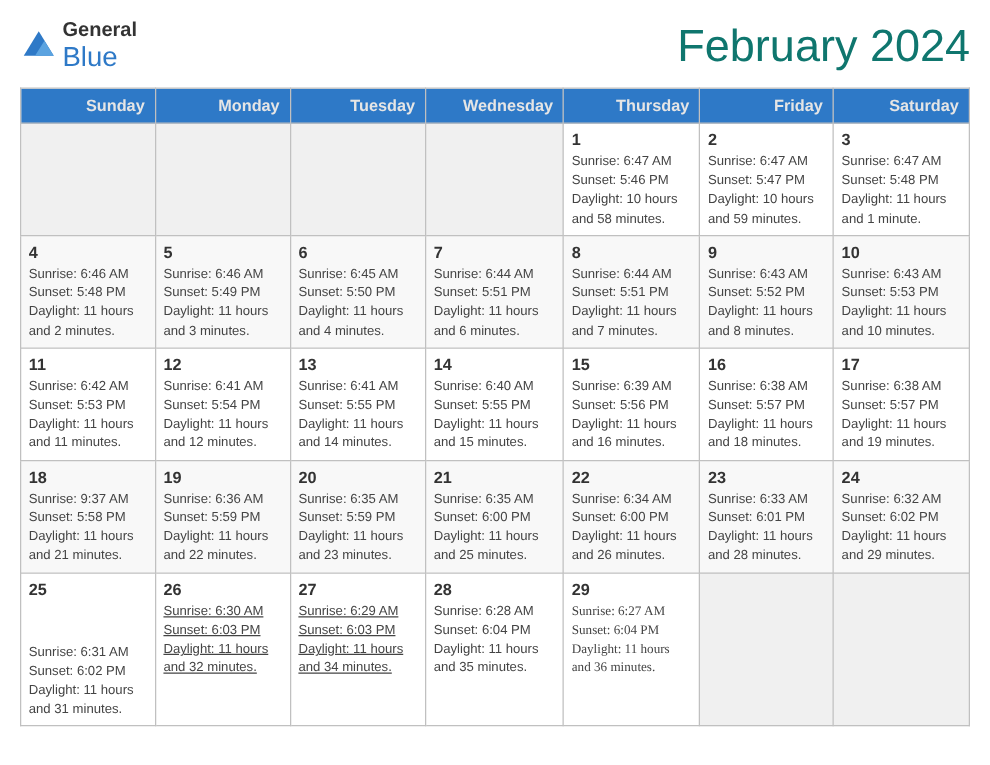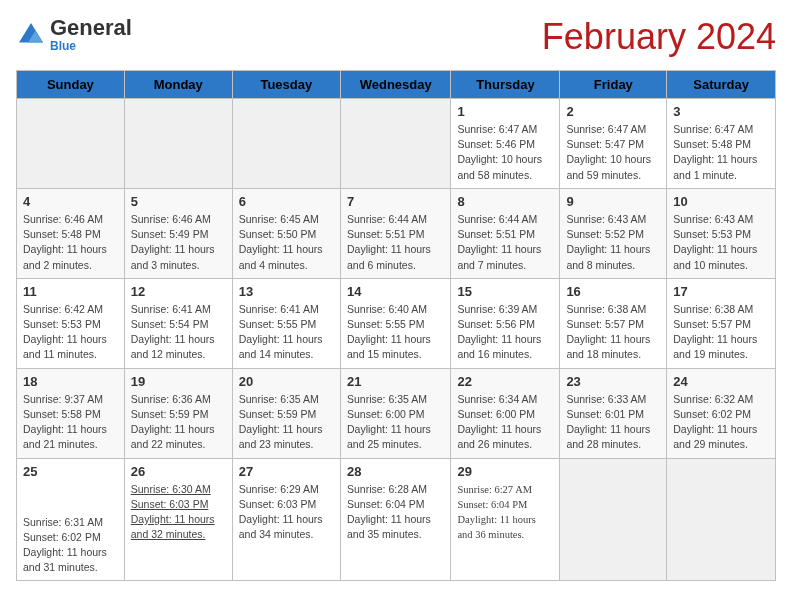--- a/index.html
+++ b/index.html
@@ -20,54 +20,54 @@
       display: flex;
       align-items: center;
       gap: 4px;
     }
     .logo-text {
       display: flex;
       flex-direction: column;
       line-height: 1.1;
     }
     .logo-general {
-      font-size: 22px;
+      font-size: 16px;
       font-weight: bold;
       color: #333;
     }
     .logo-blue {
-      font-size: 12px;
-      font-weight: bold;
+      font-size: 22px;
+      font-weight: normal;
       color: #2e79c7;
     }
     .logo-icon {
       width: 30px;
       height: 30px;
     }
     .title-area {
       text-align: right;
     }
     .month-title {
       font-size: 36px;
       font-weight: normal;
-      color: #b91c1c;
+      color: #0f766e;
     }
     .location-title {
       font-size: 16px;
       color: #555;
     }
     table {
       width: 100%;
       border-collapse: collapse;
       font-size: 11px;
     }
     thead tr th {
       background-color: #2e79c7;
-      color: #000000;
-      text-align: center;
+      color: #e5e5e5;
+      text-align: right;
       padding: 6px 8px;
       font-size: 13px;
       font-weight: bold;
       border: 1px solid #c0c0c0;
     }
     tbody tr td {
       border: 1px solid #c0c0c0;
       vertical-align: top;
       padding: 5px 6px;
       height: 88px;
@@ -289,21 +289,21 @@
 Daylight: 11 hours and 31 minutes.</div>
         </td>
         <td>
           <span class="day-num">26</span>
           <div class="day-info" style="white-space: pre-line; text-decoration: underline;">Sunrise: 6:30 AM
 Sunset: 6:03 PM
 Daylight: 11 hours and 32 minutes.</div>
         </td>
         <td>
           <span class="day-num">27</span>
-          <div class="day-info" style="white-space: pre-line;">Sunrise: 6:29 AM
+          <div class="day-info" style="white-space: pre-line; text-decoration: underline;">Sunrise: 6:29 AM
 Sunset: 6:03 PM
 Daylight: 11 hours and 34 minutes.</div>
         </td>
         <td>
           <span class="day-num">28</span>
           <div class="day-info" style="white-space: pre-line;">Sunrise: 6:28 AM
 Sunset: 6:04 PM
 Daylight: 11 hours and 35 minutes.</div>
         </td>
         <td>

